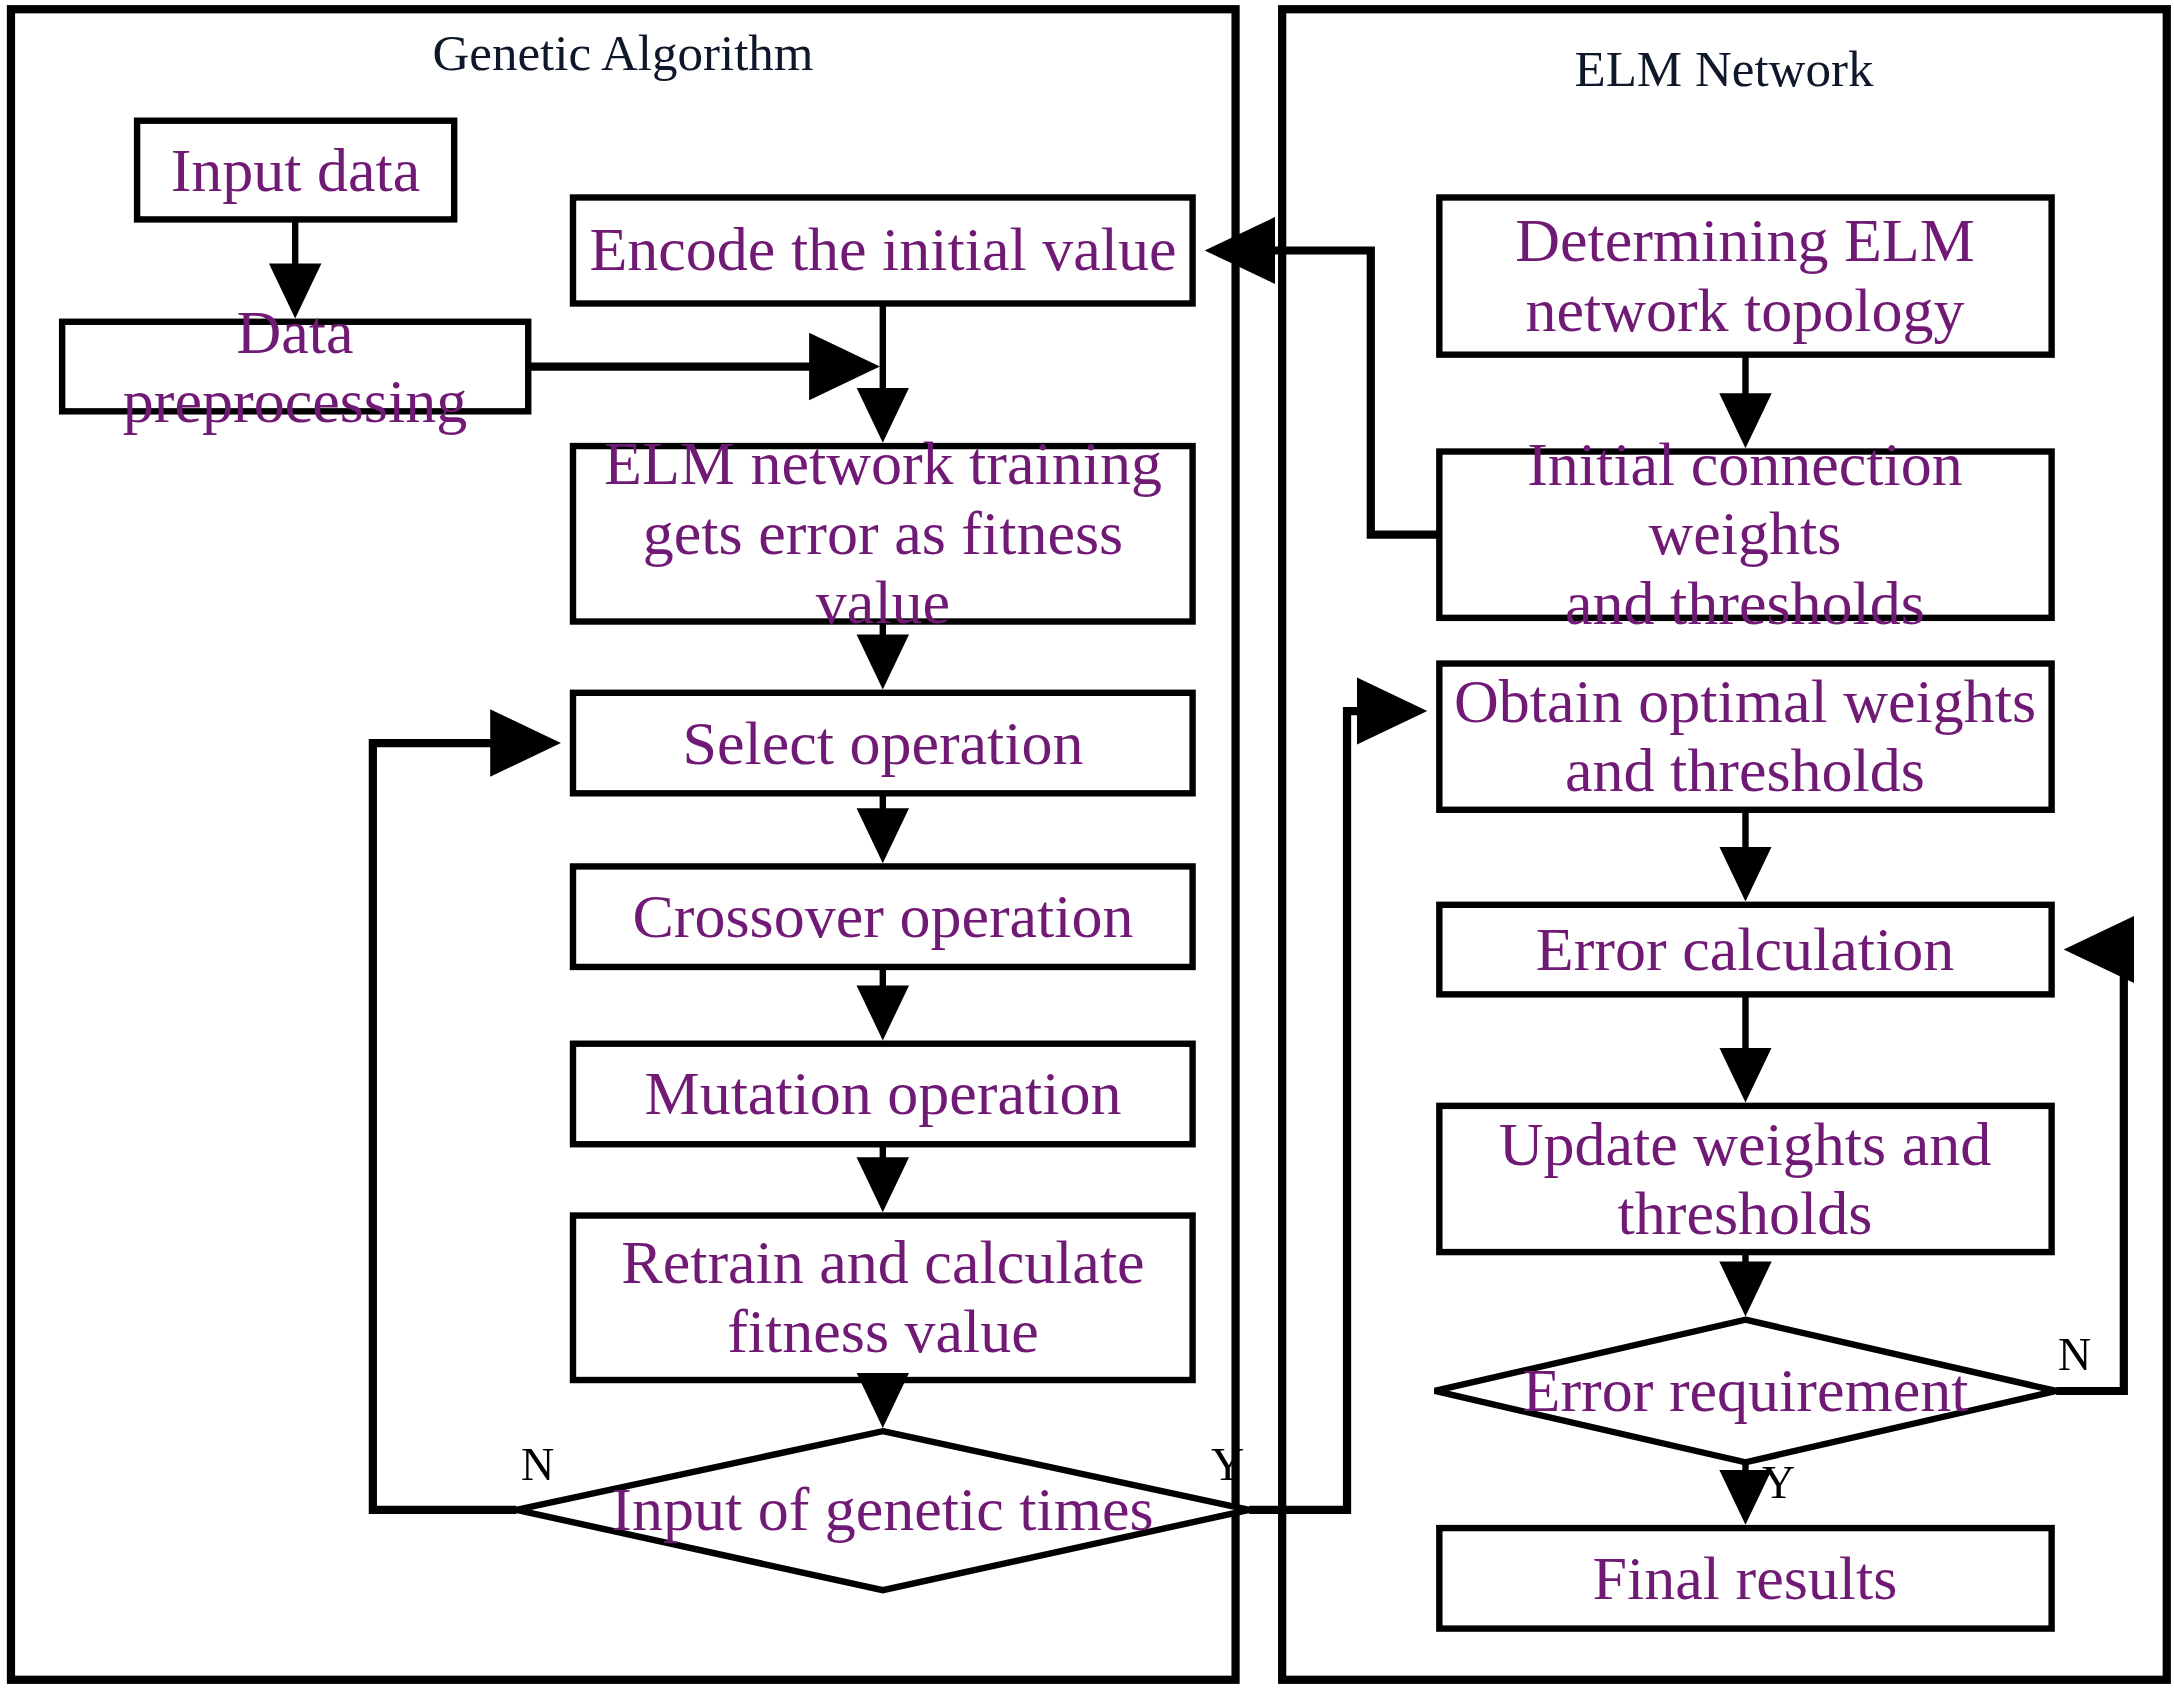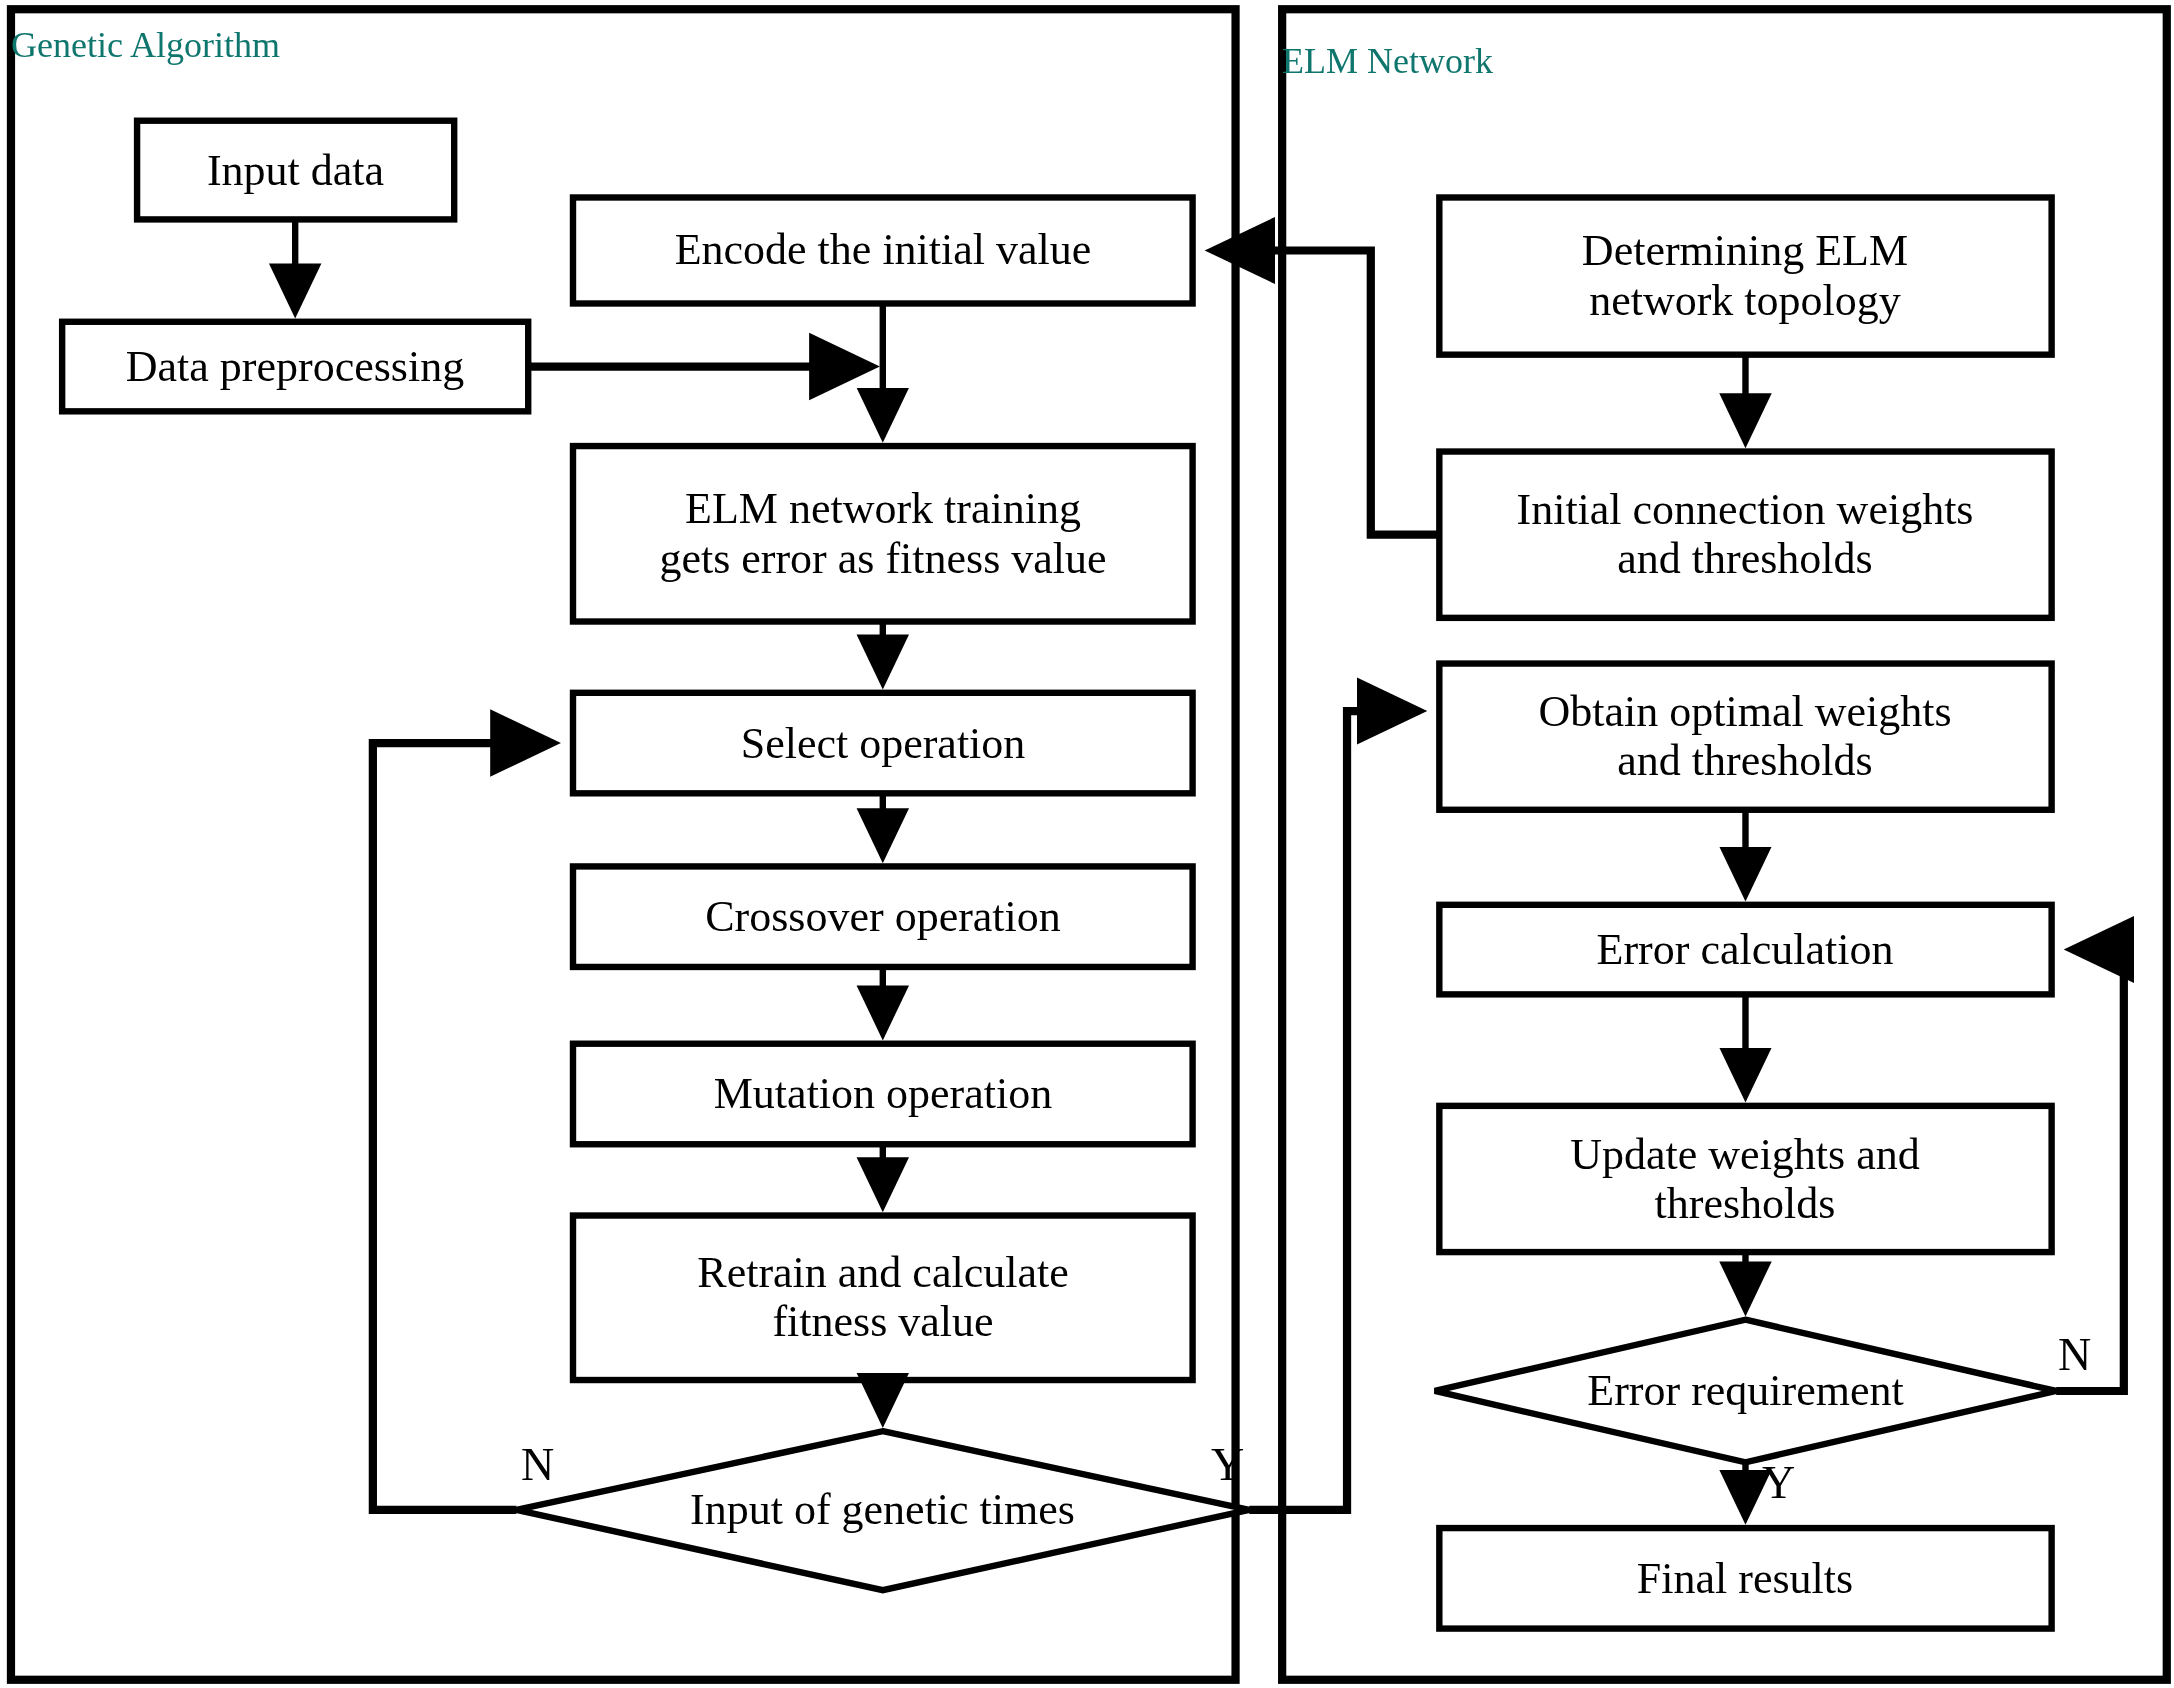--- a/index.html
+++ b/index.html
@@ -17,34 +17,34 @@
   }
   #diagram-svg {
     position: absolute;
     left: 0;
     top: 0;
     width: 2175px;
     height: 1689px;
   }
   .panel-title {
     position: absolute;
-    font-size: 36px;
-    color: #0f766e;
-    text-align: left;
+    font-size: 51px;
+    color: #0f172a;
+    text-align: center;
     white-space: nowrap;
     line-height: 1.05;
   }
   .node-label {
     position: absolute;
     display: flex;
     align-items: center;
     justify-content: center;
     text-align: center;
-    color: #000000;
-    font-size: 44px;
+    color: #701a75;
+    font-size: 62px;
     line-height: 1.12;
     pointer-events: none;
   }
   .edge-label {
     position: absolute;
     font-size: 46px;
     color: #000000;
     white-space: nowrap;
     line-height: 1;
   }

